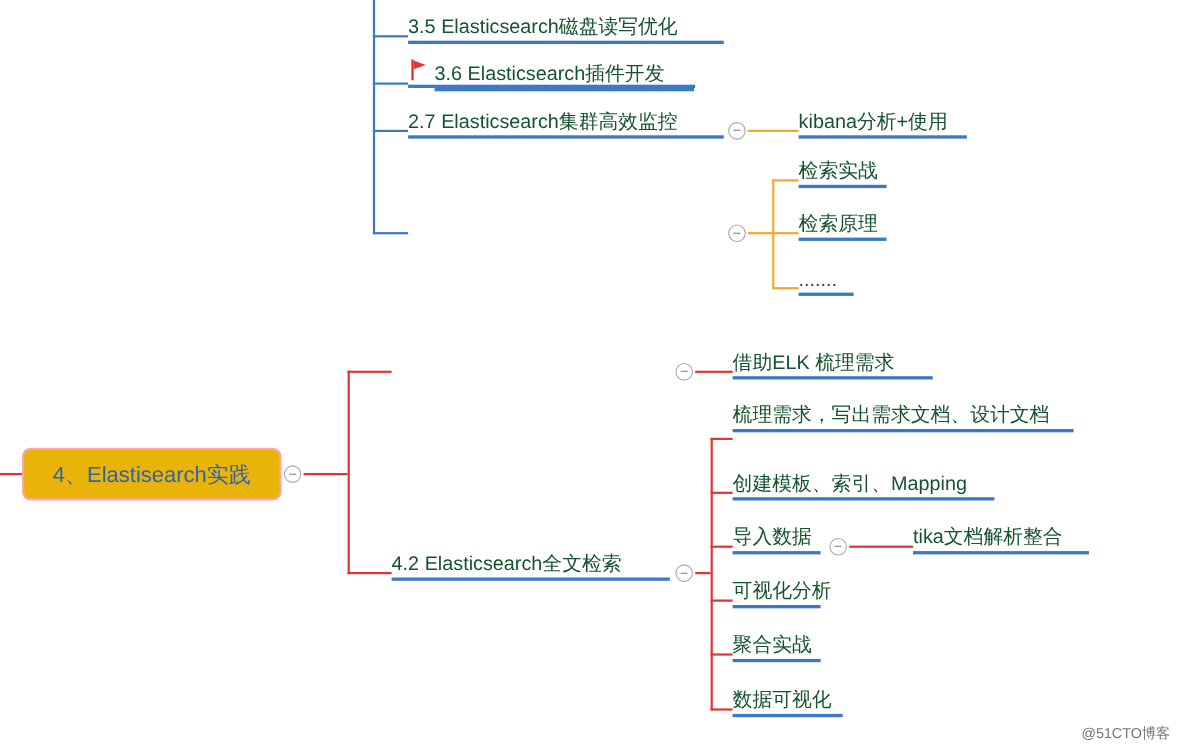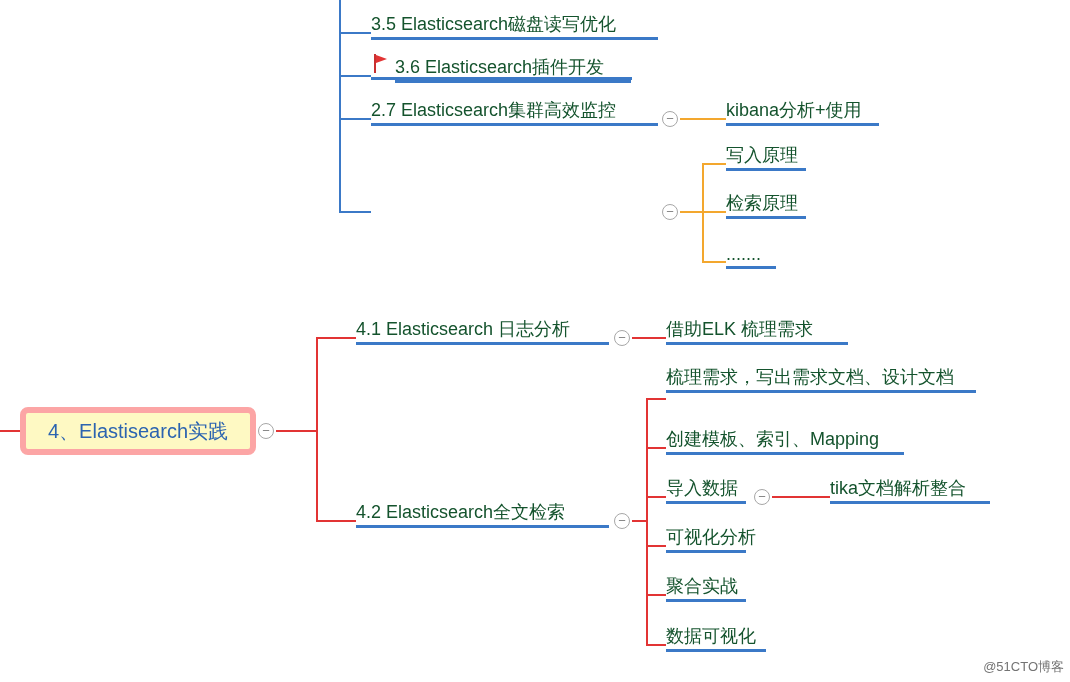--- a/index.html
+++ b/index.html
@@ -18,29 +18,29 @@
     width: 1070px;
     height: 682px;
   }
   
   .root-box {
     position: absolute;
     left: 20px;
     top: 407px;
     width: 236px;
     height: 48px;
-    border: 6px solid #fca5a5;
+    border: 2px solid #fca5a5;
     border-radius: 8px;
     box-sizing: border-box;
     display: flex;
     align-items: center;
     justify-content: center;
     font-size: 20px;
     color: #2c64b0;
-    background: #fef9c3;
+    background: #eab308;
   }
   
   .node {
     position: absolute;
     font-size: 18px;
     color: #14532d;
     white-space: nowrap;
   }
   .node::after {
     content: "";
@@ -148,40 +148,37 @@
 
   <div class="seg orange" style="left:702px;top:163px;width:2px;height:100px"></div>
 
   <div class="seg orange" style="left:702px;top:163px;width:24px;height:2px"></div>
 
   <div class="seg orange" style="left:702px;top:211px;width:24px;height:2px"></div>
 
   <div class="seg orange" style="left:702px;top:261px;width:24px;height:2px"></div>
 
   <div class="node" style="left:726px;top:143px;width:80px">
-    <span>写入原理</span>
+    <span>检索实战</span>
   </div>
   <div class="node" style="left:726px;top:191px;width:80px">
     <span>检索原理</span>
   </div>
   <div class="node" style="left:726px;top:244px;width:50px">
     <span>.......</span>
   </div>
 
   <div class="seg red" style="left:276px;top:430px;width:40px;height:2px"></div>
 
   <div class="seg red" style="left:316px;top:337px;width:2px;height:185px"></div>
 
   <div class="seg red" style="left:316px;top:337px;width:40px;height:2px"></div>
 
   <div class="seg red" style="left:316px;top:520px;width:40px;height:2px"></div>
 
-  <div class="node" style="left:356px;top:317px;width:253px">
-    <span>4.1 Elasticsearch 日志分析</span>
-  </div>
   <div class="toggle" style="left:614px;top:330px"></div>
 
   <div class="seg red" style="left:632px;top:337px;width:34px;height:2px"></div>
   <div class="node" style="left:666px;top:317px;width:182px">
     <span>借助ELK 梳理需求</span>
   </div>
 
   <div class="node" style="left:356px;top:500px;width:253px">
     <span>4.2 Elasticsearch全文检索</span>
   </div>

